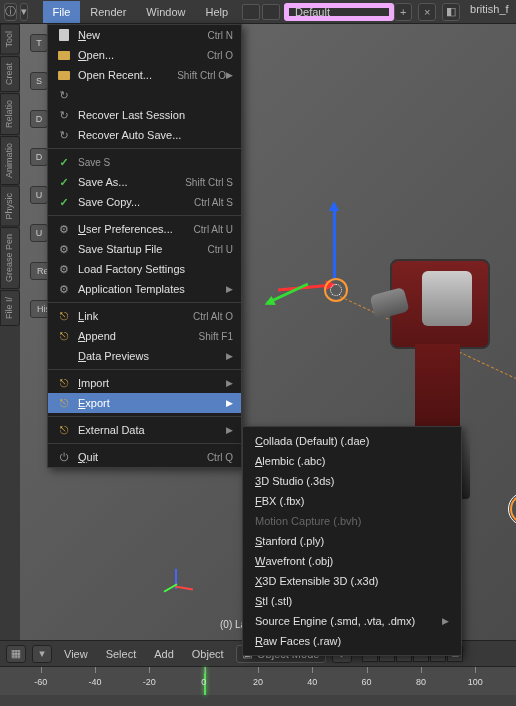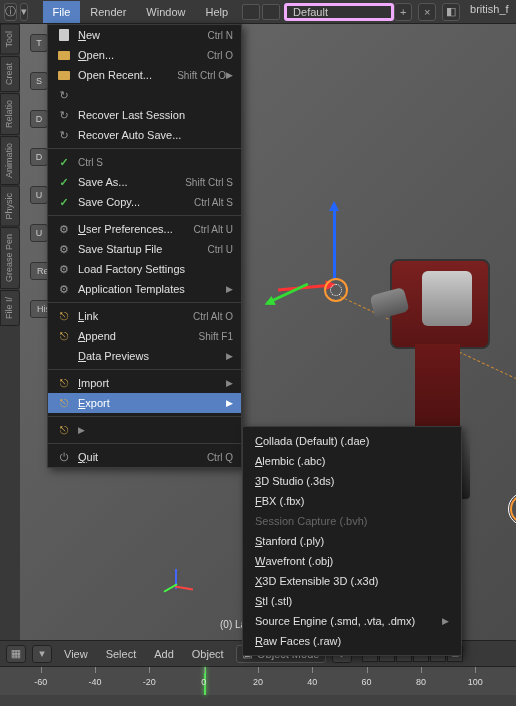--- a/index.html
+++ b/index.html
@@ -5,21 +5,21 @@
 * { margin: 0; padding: 0; box-sizing: border-box; font-family: sans-serif; font-size: 11px; user-select: none; }
 body { width: 516px; height: 706px; background: #393939; overflow: hidden; position: relative; }
 
 .topbar { height: 24px; background: #393939; border-bottom: 1px solid #222; display: flex; align-items: center; padding: 0 4px; }
 .topbar-icon { width: 18px; height: 18px; background: #333; border: 1px solid #555; border-radius: 3px; margin-right: 3px; display: flex; align-items: center; justify-content: center; color: #aaa; }
 .menubar { display: flex; gap: 0; margin-left: 12px; }
 .menu-item { padding: 5px 10px; color: #ccc; cursor: pointer; }
 .menu-item.active { background: #5680c2; color: #fff; }
 .layout-btns { display: flex; gap: 2px; margin-left: 4px; }
 .layout-btn { width: 18px; height: 16px; background: #333; border: 1px solid #555; border-radius: 2px; }
-.scene-dropdown { height: 18px; background: #333; border: 3px solid #f0abfc; border-radius: 3px; color: #ccc; padding: 0 6px; display: flex; align-items: center; margin-left: 4px; min-width: 110px; }
+.scene-dropdown { height: 18px; background: #333; border: 5px solid #f0abfc; border-radius: 3px; color: #ccc; padding: 0 6px; display: flex; align-items: center; margin-left: 4px; min-width: 110px; }
 .topbar-end { margin-left: auto; display: flex; gap: 3px; }
 
 .left-sidebar { position: absolute; left: 0; top: 24px; width: 20px; height: 530px; display: flex; flex-direction: column; }
 .vtab { writing-mode: vertical-rl; transform: rotate(180deg); padding: 6px 3px; background: #3a3a3a; border: 1px solid #222; color: #999; font-size: 9px; margin-bottom: 1px; border-radius: 3px 0 0 3px; }
 
 .main-panel { position: absolute; left: 20px; top: 24px; right: 0; height: 630px; background: linear-gradient(135deg,#6a6a6a,#4a4a4a); }
 .panel-left-btns { position: absolute; left: 10px; top: 10px; display: flex; flex-direction: column; gap: 20px; }
 .btn-row { display: flex; gap: 3px; }
 .panel-btn { width: 18px; height: 18px; background: #555; border: 1px solid #333; border-radius: 3px; color: #ccc; font-size: 9px; display: flex; align-items: center; justify-content: center; }
 .panel-text-btn { height: 18px; padding: 0 6px; background: #555; border: 1px solid #333; border-radius: 3px; color: #ccc; font-size: 9px; display: flex; align-items: center; }
@@ -221,21 +221,21 @@
       <div class="menu-ico">
         <span class="ico-refresh">↻</span>
       </div>
       <span class="menu-label">Recover Auto Save...</span>
     </div>
     <div class="menu-sep"></div>
     <div class="menu-row">
       <div class="menu-ico">
         <span class="ico-check">✓</span>
       </div>
-      <span class="menu-shortcut">Ctrl S</span>
+      <span class="menu-shortcut">Save S</span>
     </div>
     <div class="menu-row">
       <div class="menu-ico">
         <span class="ico-check">✓</span>
       </div>
       <span class="menu-label">Save As...</span>
       <span class="menu-shortcut">Shift Ctrl S</span>
     </div>
     <div class="menu-row">
       <div class="menu-ico">
@@ -305,38 +305,39 @@
         <span class="ico-link">⎋</span>
       </div>
       <span class="menu-label"><span class="ul">E</span>xport</span>
       <span class="menu-arrow">▶</span>
     </div>
     <div class="menu-sep"></div>
     <div class="menu-row">
       <div class="menu-ico">
         <span class="ico-link">⎋</span>
       </div>
+      <span class="menu-label">External Data</span>
       <span class="menu-arrow">▶</span>
     </div>
     <div class="menu-sep"></div>
     <div class="menu-row">
       <div class="menu-ico">
         <span class="ico-power">⏻</span>
       </div>
       <span class="menu-label"><span class="ul">Q</span>uit</span>
       <span class="menu-shortcut">Ctrl Q</span>
     </div>
   </div>
 
 <div class="submenu" id="export-submenu">
     <div class="sub-row"><span class="ul">C</span>ollada (Default) (.dae)</div>
     <div class="sub-row"><span class="ul">A</span>lembic (.abc)</div>
     <div class="sub-row"><span class="ul">3</span>D Studio (.3ds)</div>
     <div class="sub-row"><span class="ul">F</span>BX (.fbx)</div>
-    <div class="sub-row disabled">Session Capture (.bvh)</div>
+    <div class="sub-row disabled">Motion Capture (.bvh)</div>
     <div class="sub-row"><span class="ul">S</span>tanford (.ply)</div>
     <div class="sub-row"><span class="ul">W</span>avefront (.obj)</div>
     <div class="sub-row"><span class="ul">X</span>3D Extensible 3D (.x3d)</div>
     <div class="sub-row"><span class="ul">S</span>tl (.stl)</div>
     <div class="sub-row">Source Engine (.smd, .vta, .dmx)<span class="sub-arrow">▶</span></div>
     <div class="sub-row"><span class="ul">R</span>aw Faces (.raw)</div>
   </div>
 
 <div class="bottom-toolbar">
   <div class="tb-icon">▦</div>

